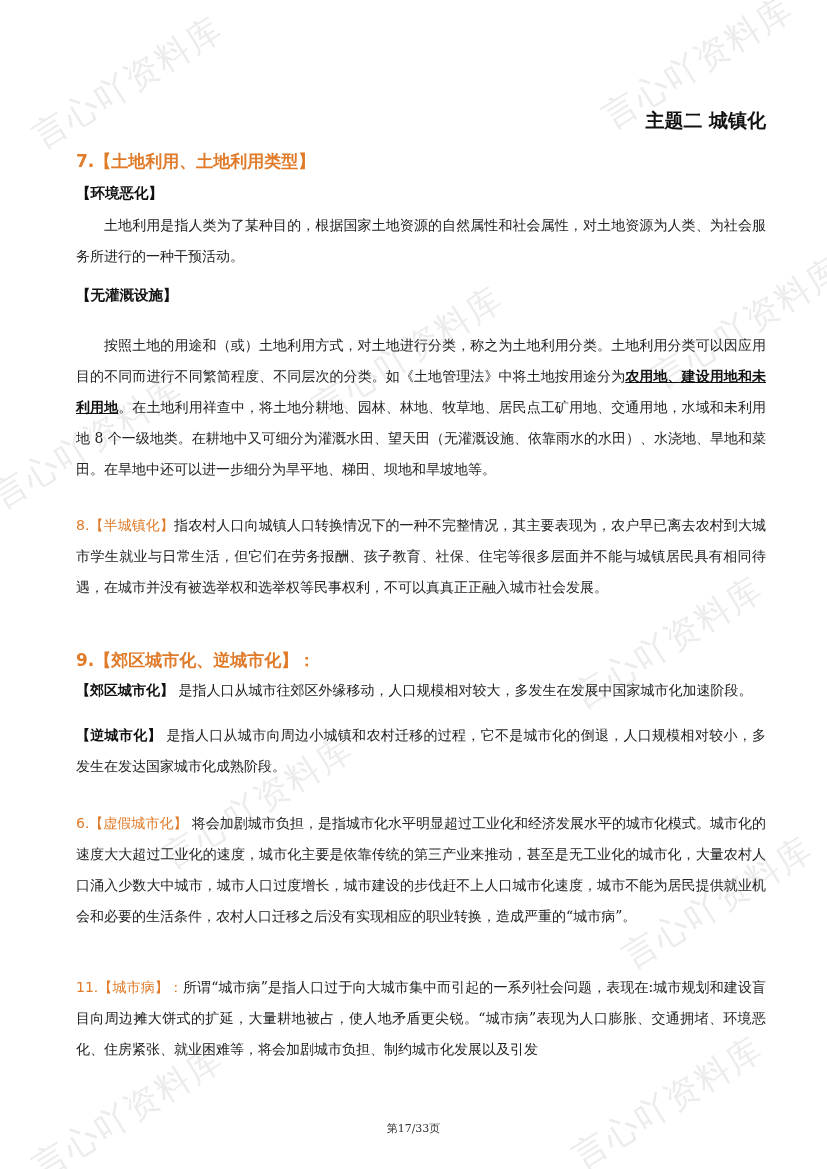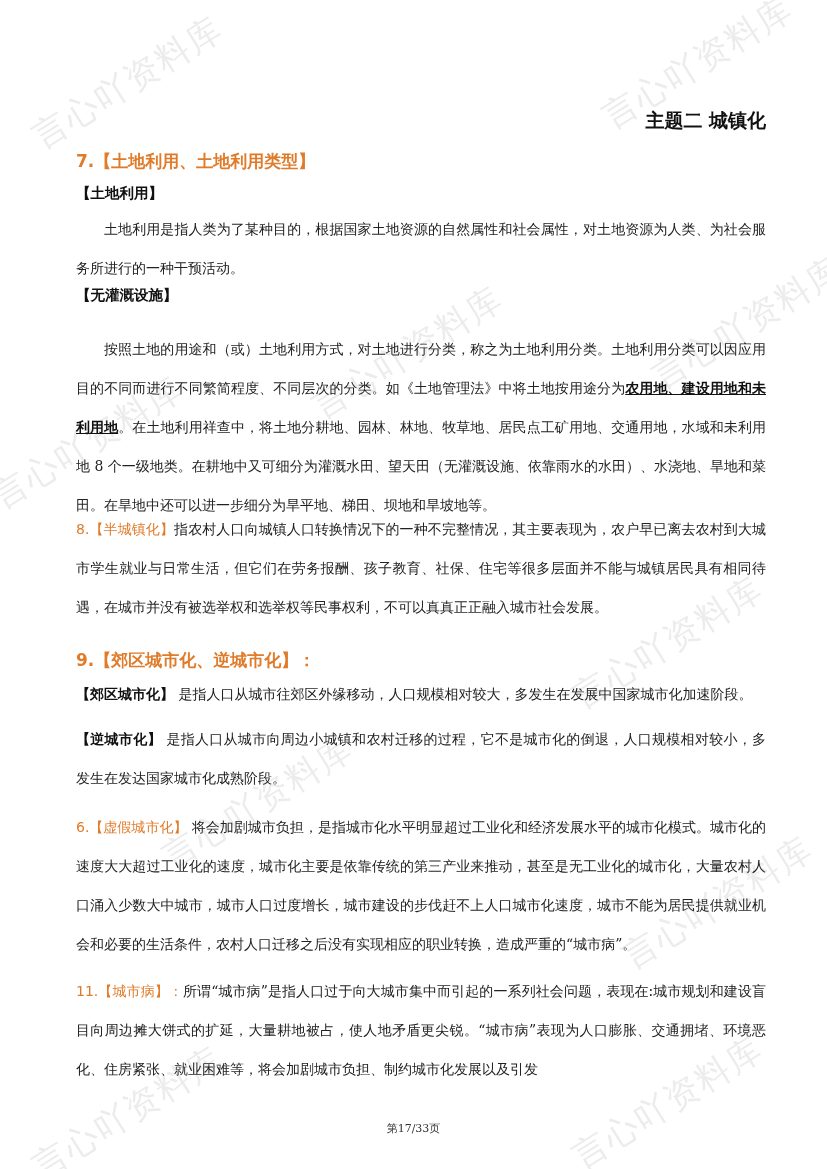--- a/index.html
+++ b/index.html
@@ -9,21 +9,21 @@
   .wm { position: absolute; font-family: "DejaVu Sans", sans-serif; font-size: 34px;
         color: rgba(200,200,200,0.35); transform: rotate(-32deg); white-space: nowrap;
         letter-spacing: 2px; }
   .page { position: absolute; left: 76px; top: 0; width: 690px; z-index: 1; }
   .title { position: absolute; top: 108px; left: 0; width: 690px; text-align: right;
            font-family: "DejaVu Sans", sans-serif; font-weight: bold; font-size: 19px; color: #111; }
   .sec-head { position: absolute; left: 0; font-family: "DejaVu Sans", sans-serif;
               font-weight: bold; font-size: 17px; color: #e07b2a; white-space: nowrap; }
   .sub-head { position: absolute; left: 0; font-family: "DejaVu Sans", sans-serif;
               font-weight: bold; font-size: 14.5px; color: #111; white-space: nowrap; }
-  .para { position: absolute; left: 0; width: 690px; font-size: 14px; line-height: 39px;
+  .para { position: absolute; left: 0; width: 690px; font-size: 14px; line-height: 31px;
           text-align: justify; color: #222; }
   .indent { text-indent: 28px; }
   .lead-orange { font-family: "DejaVu Sans", sans-serif; font-weight: normal; color: #e07b2a; }
   .lead-black { font-family: Liberation Sans, sans-serif; font-weight: bold; color: #111; }
   .ul-bold { font-family: "DejaVu Sans", sans-serif; font-weight: bold; text-decoration: underline; color: #111; }
   .footer { position: absolute; top: 1121px; left: 0; width: 827px; text-align: center;
             font-size: 11px; color: #333; z-index: 1; }
 </style>
 </head>
 <body>
@@ -38,21 +38,21 @@
   <span class="wm" style="left:150px;top:780px">言心吖资料库</span>
   <span class="wm" style="left:610px;top:880px">言心吖资料库</span>
   <span class="wm" style="left:20px;top:1090px">言心吖资料库</span>
   <span class="wm" style="left:560px;top:1080px">言心吖资料库</span>
 </div>
 
 <div class="page">
   <div class="title">主题二  城镇化</div>
 
   <div class="sec-head" style="top:150px">7.【土地利用、土地利用类型】</div>
-  <div class="sub-head" style="top:184px">【土地利用】</div>
+  <div class="sub-head" style="top:184px">【环境恶化】</div>
   <div class="para indent" style="top:210px">土地利用是指人类为了某种目的，根据国家土地资源的自然属性和社会属性，对土地资源为人类、为社会服务所进行的一种干预活动。</div>
 
   <div class="sub-head" style="top:286px">【无灌溉设施】</div>
   <div class="para indent" style="top:330px"><span>按照土地的用途和（或）土地利用方式，对土地进行分类，称之为土地利用分类。土地利用分类可以因应用目的不同而进行不同繁简程度、不同层次的分类。如《土地管理法》中将土地按用途分为</span><span class="ul-bold">农用地、建设用地和未利用地</span><span>。在土地利用祥查中，将土地分耕地、园林、林地、牧草地、居民点工矿用地、交通用地，水域和未利用地 8 个一级地类。在耕地中又可细分为灌溉水田、望天田（无灌溉设施、依靠雨水的水田）、水浇地、旱地和菜田。在旱地中还可以进一步细分为旱平地、梯田、坝地和旱坡地等。</span></div>
 
   <div class="para" style="top:510px"><span class="lead-orange">8.【半城镇化】</span><span>指农村人口向城镇人口转换情况下的一种不完整情况，其主要表现为，农户早已离去农村到大城市学生就业与日常生活，但它们在劳务报酬、孩子教育、社保、住宅等很多层面并不能与城镇居民具有相同待遇，在城市并没有被选举权和选举权等民事权利，不可以真真正正融入城市社会发展。</span></div>
 
   <div class="sec-head" style="top:649px">9.【郊区城市化、逆城市化】：</div>
   <div class="para" style="top:675px"><span class="lead-black">【郊区城市化】</span><span> 是指人口从城市往郊区外缘移动，人口规模相对较大，多发生在发展中国家城市化加速阶段。</span></div>
   <div class="para" style="top:720px"><span class="lead-black">【逆城市化】</span><span> 是指人口从城市向周边小城镇和农村迁移的过程，它不是城市化的倒退，人口规模相对较小，多发生在发达国家城市化成熟阶段。</span></div>

